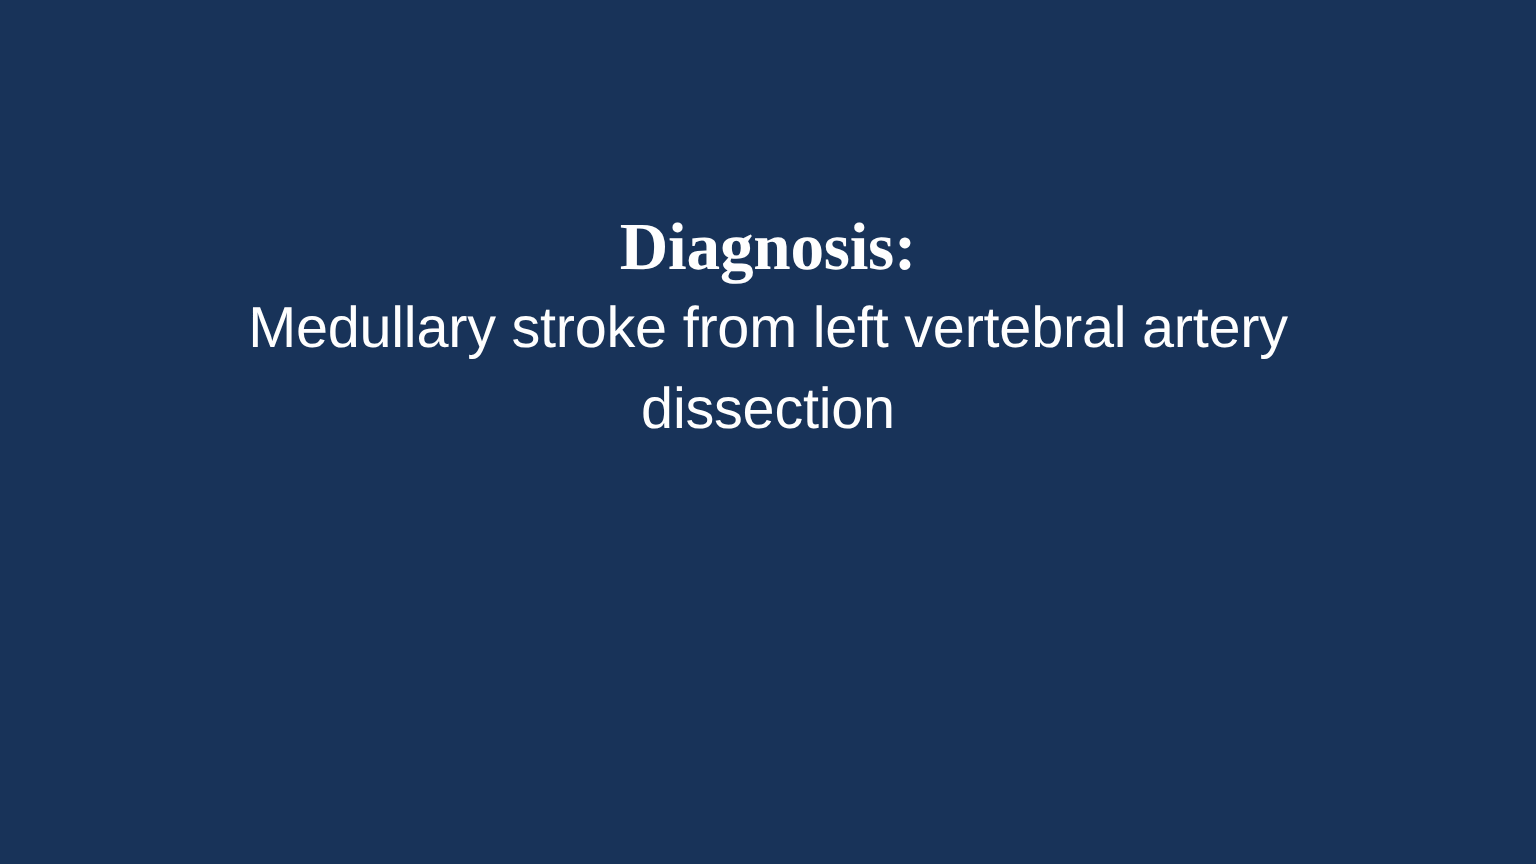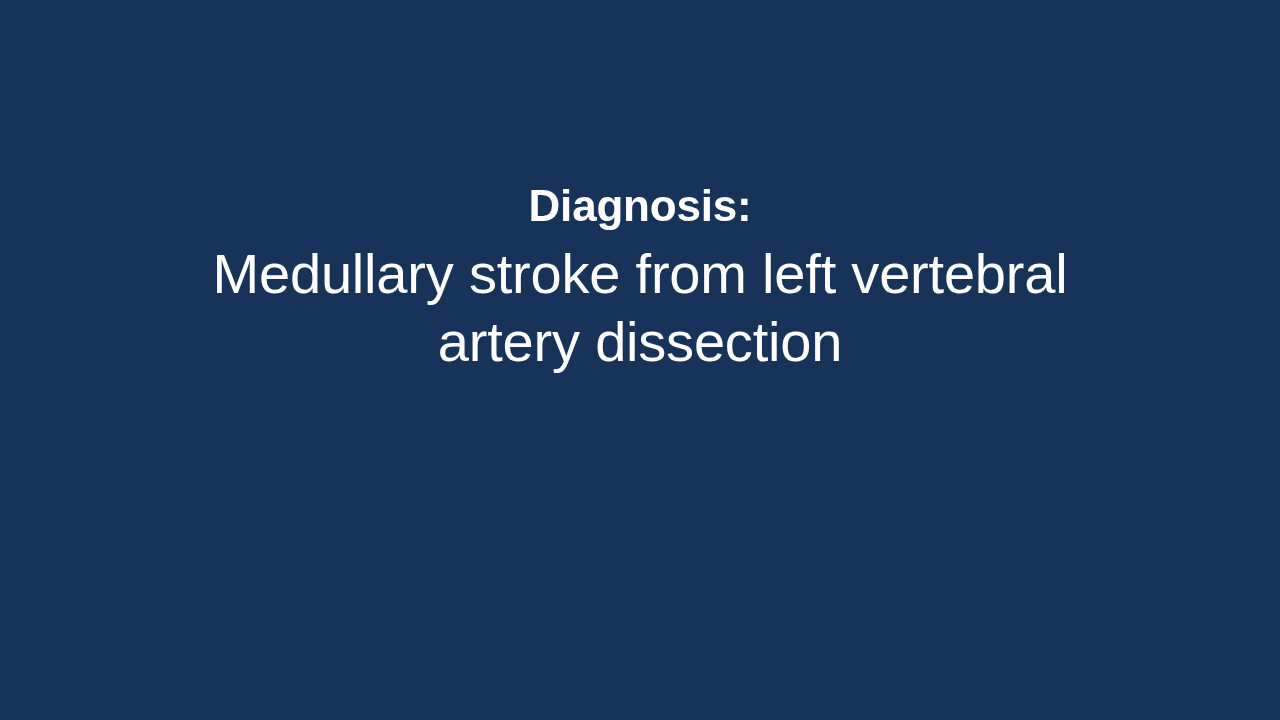--- a/index.html
+++ b/index.html
@@ -28,31 +28,32 @@
   .text-block {
     position: absolute;
     left: 64px;
     right: 64px;
     top: 172px;
     text-align: center;
   }
 
   .diagnosis-heading {
     display: block;
-    font-size: 44px;
+    font-size: 56px;
     font-weight: bold;
     line-height: 68px;
     color: #FEFEFE;
     letter-spacing: -0.2px;
     white-space: nowrap;
+    font-family: Liberation Serif, serif;
   }
 
   .diagnosis-body {
     display: block;
-    font-size: 56px;
+    font-size: 48px;
     font-weight: normal;
     line-height: 68px;
     color: #FEFEFE;
     letter-spacing: -0.2px;
     
     max-width: 1000px;
     margin: 0 auto;
   }
 </style>
 </head>

